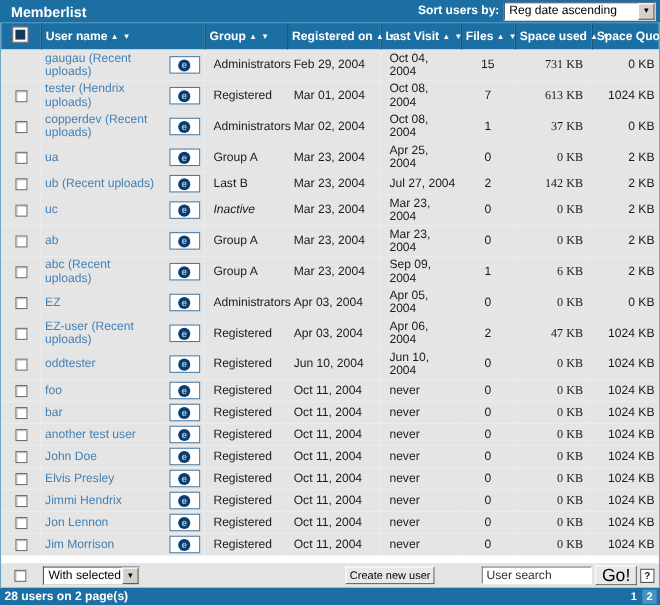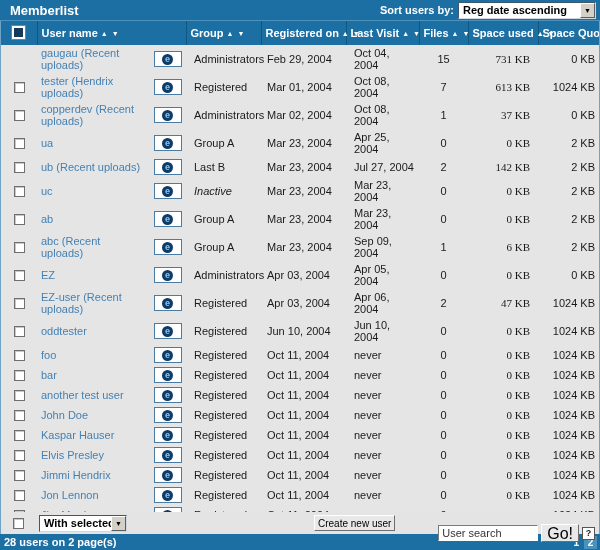--- a/index.html
+++ b/index.html
@@ -5,21 +5,21 @@
   * { box-sizing: border-box; }
   html,body { margin:0; padding:0; }
   body { font-family:"Liberation Sans", sans-serif; background:#fff; }
 
   .app { width:600px; height:550px; display:flex; flex-direction:column; overflow:hidden; background:#fff; }
 
   
   .titlebar { flex:0 0 21px; background:#1b6fa3; color:#fff; display:flex; align-items:center; border-bottom:1px solid #4c92bd; }
   .titlebar .title { font-size:13px; font-weight:bold; padding-left:10px; }
   .sortbox { margin-left:auto; display:flex; align-items:center; gap:4px; padding-right:4px; font-size:11px; font-weight:bold; }
-  .w2k-select { background:#fff; border:1px solid; border-color:#40586b #cfd8de #cfd8de #40586b; height:17px; display:flex; align-items:center; font-weight:bold; color:#000; font-size:11px; cursor:default; }
+  .w2k-select { background:#fff; border:1px solid; border-color:#40586b #cfd8de #cfd8de #40586b; height:17px; display:flex; align-items:center; font-weight:normal; color:#000; font-size:11px; cursor:default; }
   .w2k-select .txt { padding:0 4px; flex:1; white-space:nowrap; overflow:hidden; }
   .w2k-select .arrow { width:15px; height:15px; background:#d4d0c8; border:1px solid; border-color:#fff #5c5c5c #5c5c5c #fff; display:flex; align-items:center; justify-content:center; font-size:7px; color:#000; flex:0 0 15px; }
   .sortbox .w2k-select { width:138px; }
 
   
   .tablewrap { flex:1 1 auto; overflow:hidden; border-left:1px solid #6fa3c6; border-right:1px solid #6fa3c6; }
   table { width:100%; border-collapse:collapse; table-layout:fixed; font-size:11px; }
   thead th { background:#1b6fa3; color:#fff; font-weight:bold; text-align:left; height:24px; padding:0 4px; border-left:1px solid #10587f; vertical-align:middle; white-space:nowrap; }
   thead th:first-child { border-left:none; }
   th.c { text-align:center; }
@@ -42,21 +42,21 @@
   .hdr-cb { width:13px; height:13px; background:#16395a; border:2px solid #fff; box-shadow:0 0 0 1px #7f7f7f; display:inline-block; cursor:pointer; }
 
   .profile-btn { width:28px; height:16px; background:#fff; border:1px solid #4d7ca3; display:inline-flex; align-items:center; justify-content:center; padding:0; cursor:pointer; }
   .profile-icon { width:11px; height:11px; border-radius:50%; background:#0d3c6b; color:#8fc3e8; font-size:9px; font-weight:bold; line-height:11px; text-align:center; display:block; }
 
   
   .controlbar { flex:0 0 22px; background:#e4e4e4; position:relative; display:flex; align-items:center; border-left:1px solid #6fa3c6; border-right:1px solid #6fa3c6; }
   .controlbar .foot-cb { margin-left:12px; }
   .controlbar .w2k-select { width:88px; margin-left:15px; }
   .create-btn { position:absolute; left:313px; top:3px; height:16px; font-size:10px; font-family:"Liberation Sans",sans-serif; background:#e8e8e8; border:1px solid; border-color:#fff #6d6d6d #6d6d6d #fff; padding:0 3px; cursor:pointer; }
-  .searchgroup { position:absolute; right:4px; top:12px; display:flex; align-items:center; gap:3px; }
+  .searchgroup { position:absolute; right:4px; top:2px; display:flex; align-items:center; gap:3px; }
   .search-input { width:100px; height:16px; border:1px solid; border-color:#7a7a7a #fff #fff #7a7a7a; font-size:11px; font-family:"Liberation Sans",sans-serif; padding:0 3px; color:#333; }
   .go-btn { height:18px; font-size:16px; font-family:"Liberation Sans",sans-serif; background:#e8e8e8; border:1px solid; border-color:#fff #6d6d6d #6d6d6d #fff; padding:0 5px; cursor:pointer; }
   .help-box { width:13px; height:13px; background:#fff; border:1px solid #555; font-size:9px; font-weight:bold; color:#222; display:flex; align-items:center; justify-content:center; cursor:pointer; }
 
   
   .statusbar { flex:0 0 16px; background:#1b6fa3; color:#fff; display:flex; align-items:center; font-size:11px; font-weight:bold;gap:36px; }
   .status-text { padding-left:4px; }
   .pages { margin-left:auto; display:flex; gap:3px; align-items:center; padding-right:3px; }
   .page-current { padding:0 2px; font-size:10px; }
   .page-tile { background:#4a92be; width:13px; height:13px; display:flex; align-items:center; justify-content:center; font-size:10px; cursor:pointer; }
@@ -310,33 +310,20 @@
               </button></td>
             <td class="group-cell">Registered</td>
             <td class="reg-cell">Oct 11, 2004</td>
             <td class="visit-cell">never</td>
             <td class="files-cell">0</td>
             <td class="used-cell">0 KB</td>
             <td class="quota-cell">1024 KB</td>
           </tr>
           <tr>
             <td class="cb-cell"><input type="checkbox" class="row-cb" style=""></td>
-            <td class="name-cell"><a>Kaspar Hauser</a></td>
-            <td class="btn-cell"><button class="profile-btn">
-                <span class="profile-icon">e</span>
-              </button></td>
-            <td class="group-cell">Registered</td>
-            <td class="reg-cell">Oct 11, 2004</td>
-            <td class="visit-cell">never</td>
-            <td class="files-cell">0</td>
-            <td class="used-cell">0 KB</td>
-            <td class="quota-cell">1024 KB</td>
-          </tr>
-          <tr>
-            <td class="cb-cell"><input type="checkbox" class="row-cb" style=""></td>
             <td class="name-cell"><a>Elvis Presley</a></td>
             <td class="btn-cell"><button class="profile-btn">
                 <span class="profile-icon">e</span>
               </button></td>
             <td class="group-cell">Registered</td>
             <td class="reg-cell">Oct 11, 2004</td>
             <td class="visit-cell">never</td>
             <td class="files-cell">0</td>
             <td class="used-cell">0 KB</td>
             <td class="quota-cell">1024 KB</td>

